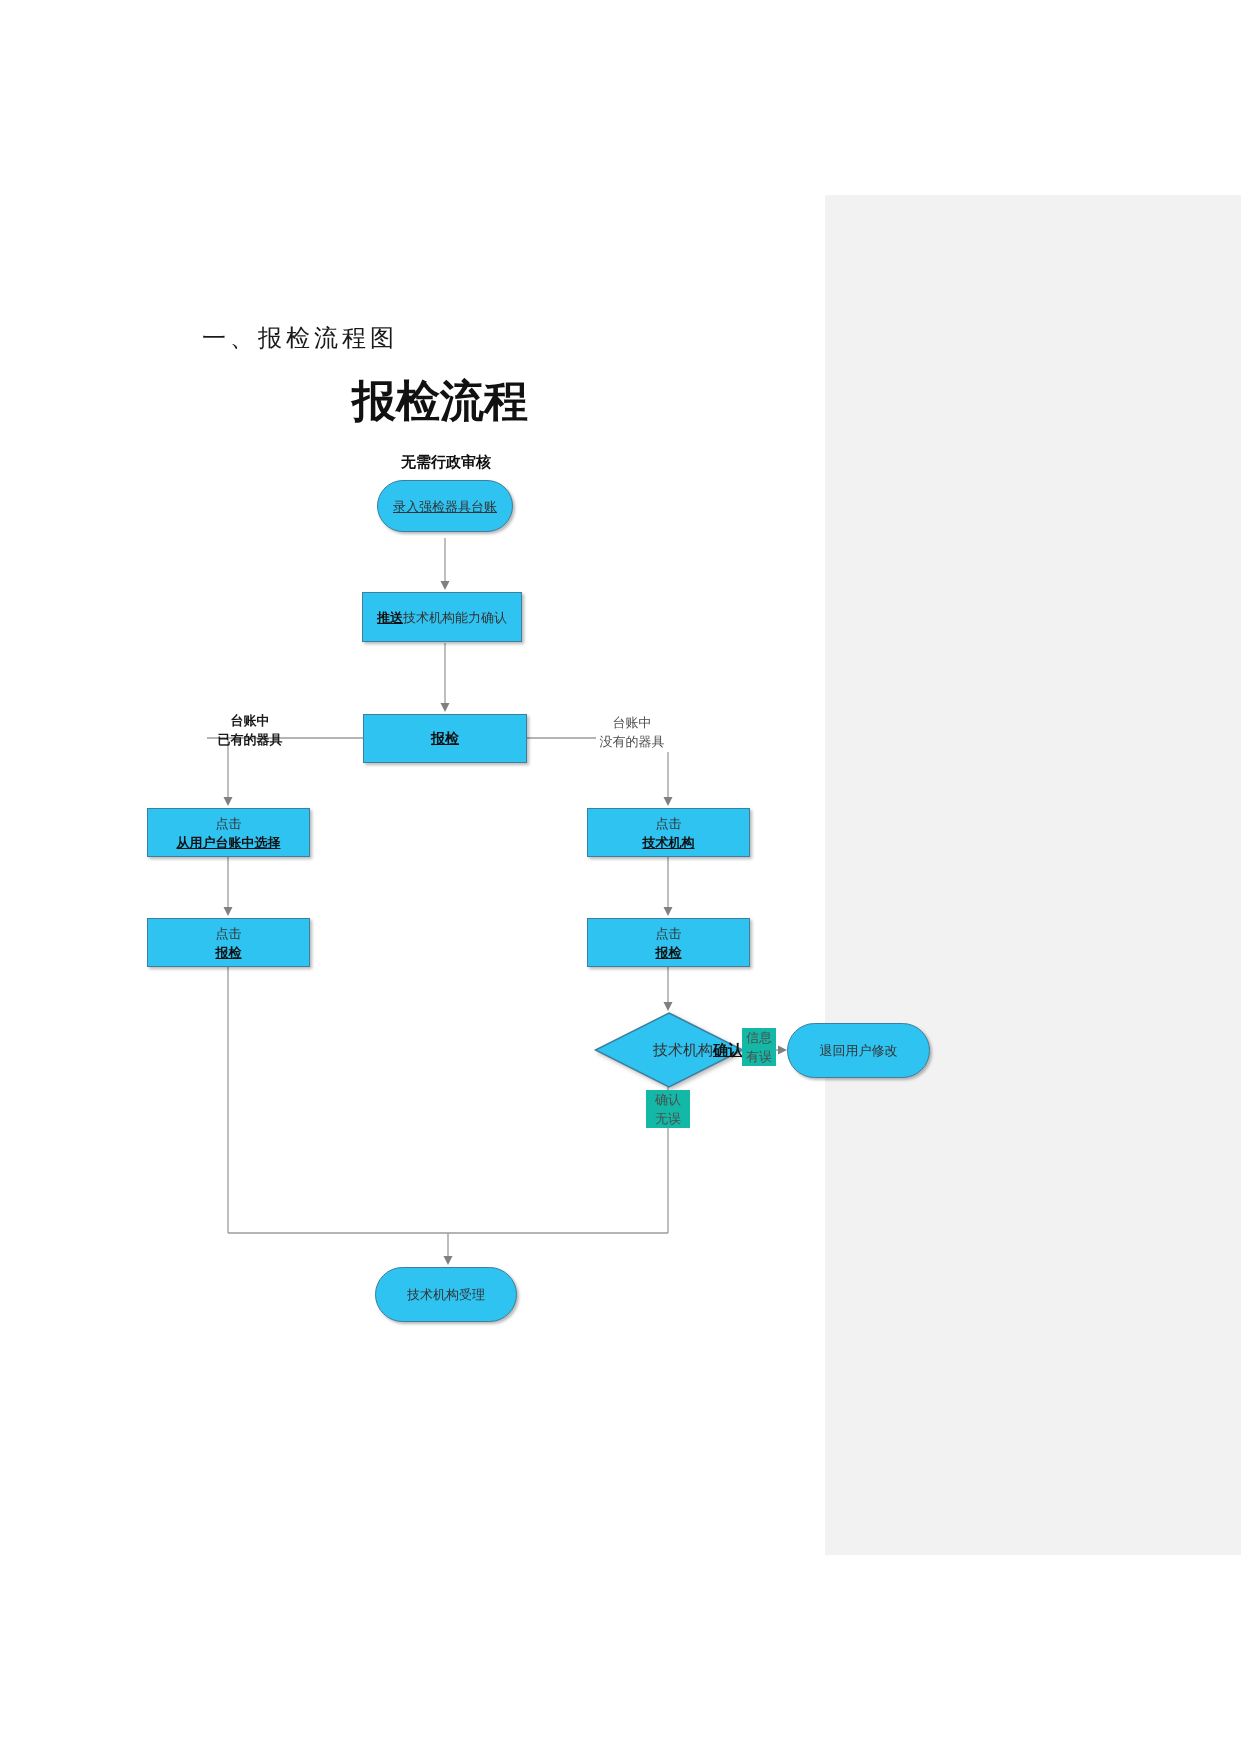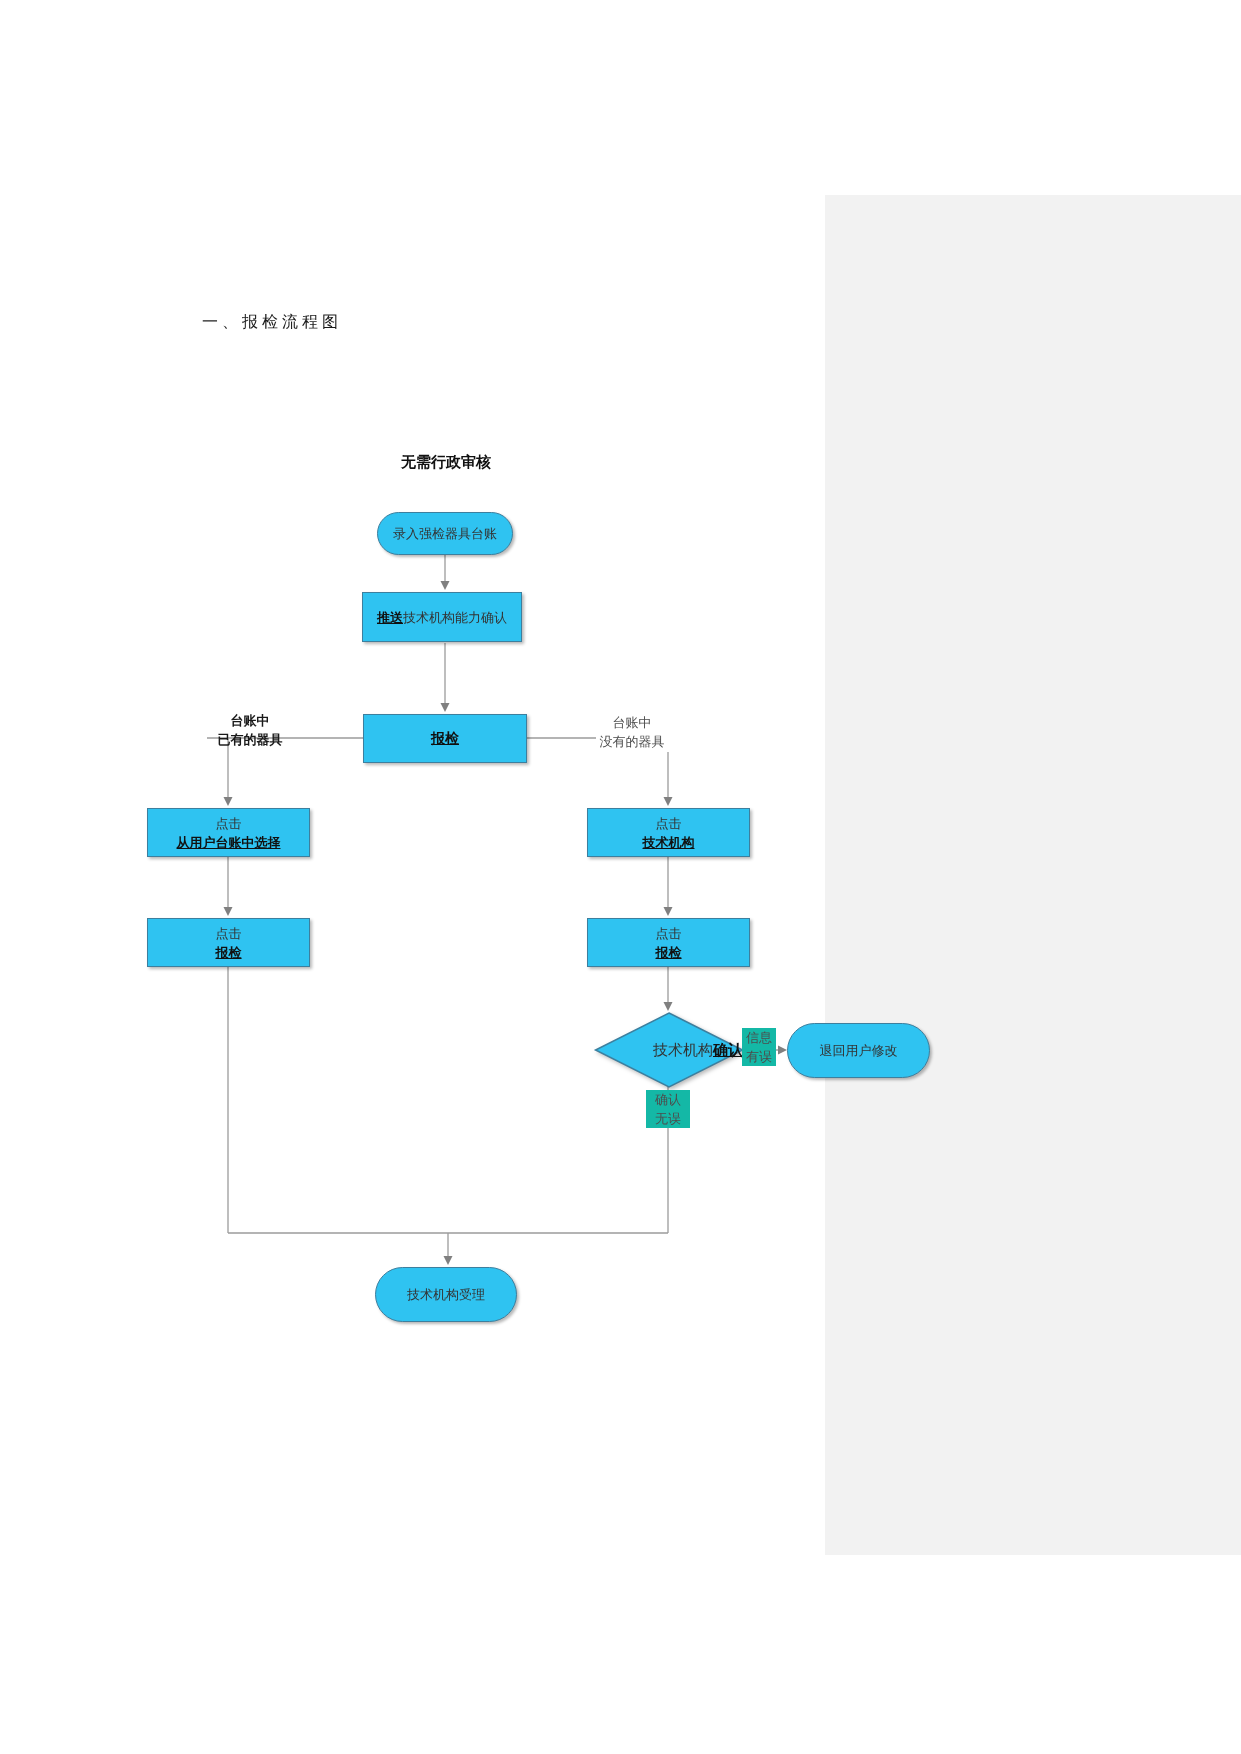--- a/index.html
+++ b/index.html
@@ -12,23 +12,23 @@
     overflow:hidden;
   }
   .gray-panel{
     position:absolute;
     left:825px; top:195px;
     width:416px; height:1360px;
     background:#f2f2f2;
   }
   .doc-heading{
     position:absolute;
-    left:202px; top:312px;
+    left:202px; top:322px;
     font-family:Liberation Mono, monospace;
-    font-size:16px;
+    font-size:24px;
     letter-spacing:4px;
     color:#1a1a1a;
     white-space:nowrap;
   }
   .chart-title{
     position:absolute;
     left:290px; top:372px;
     width:300px;
     text-align:center;
     font-family:"Liberation Serif","DejaVu Serif",serif;
@@ -98,20 +98,21 @@
   .flow-label.masked{background:#14b8a6;text-align:center;}
 </style>
 </head>
 <body>
 
 <div class="page">
 
   <div class="gray-panel"></div>
 
   <div class="doc-heading">一、报检流程图</div>
+  <div class="chart-title">报检流程</div>
   <div class="chart-subtitle">无需行政审核</div>
 
   <svg class="svg-layer" width="1241" height="1754" viewBox="0 0 1241 1754">
     <g stroke="#9b9b9b" stroke-width="1.3" fill="none">
       <line x1="445" y1="538" x2="445" y2="582"></line>
       <line x1="445" y1="643" x2="445" y2="704"></line>
       <line x1="207" y1="738" x2="363" y2="738"></line>
       <line x1="228" y1="739" x2="228" y2="798"></line>
       <line x1="527" y1="738" x2="596" y2="738"></line>
       <line x1="668" y1="752" x2="668" y2="798"></line>
@@ -131,21 +132,21 @@
       <polygon points="663.5,797 672.5,797 668,806"></polygon>
       <polygon points="223.5,907 232.5,907 228,916"></polygon>
       <polygon points="663.5,907 672.5,907 668,916"></polygon>
       <polygon points="663.5,1002 672.5,1002 668,1011"></polygon>
       <polygon points="778,1045.5 778,1054.5 787,1050"></polygon>
       <polygon points="443.5,1256 452.5,1256 448,1265"></polygon>
     </g>
     <polygon points="669,1013 742.5,1050 669,1087 595.5,1050" fill="#2fc3f1" stroke="#3d7f9e" stroke-width="1.5" style="filter:drop-shadow(2px 2px 2px rgba(0,0,0,0.28));"></polygon>
   </svg>
 
-  <div class="shape stadium" style="left:377px;top:512px;width:136px;height:43px;">
+  <div class="shape stadium" style="left:377px;top:480px;width:136px;height:52px;text-decoration:underline;">
     <span>录入强检器具台账</span>
   </div>
 
   <div class="shape" style="left:362px;top:592px;width:160px;height:50px;">
     <span><span class="emph">推送</span><span>技术机构能力确认</span></span>
   </div>
 
   <div class="shape" style="left:363px;top:714px;width:164px;height:49px;font-size:14px;">
     <span class="emph">报检</span>
   </div>

